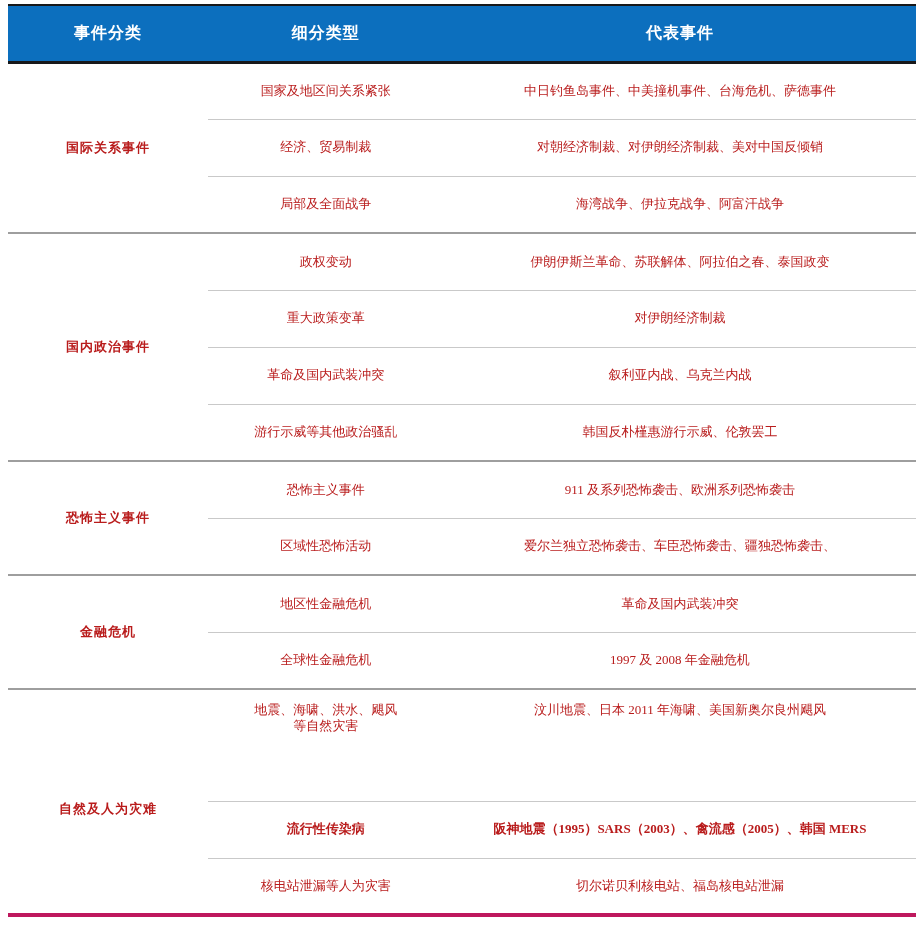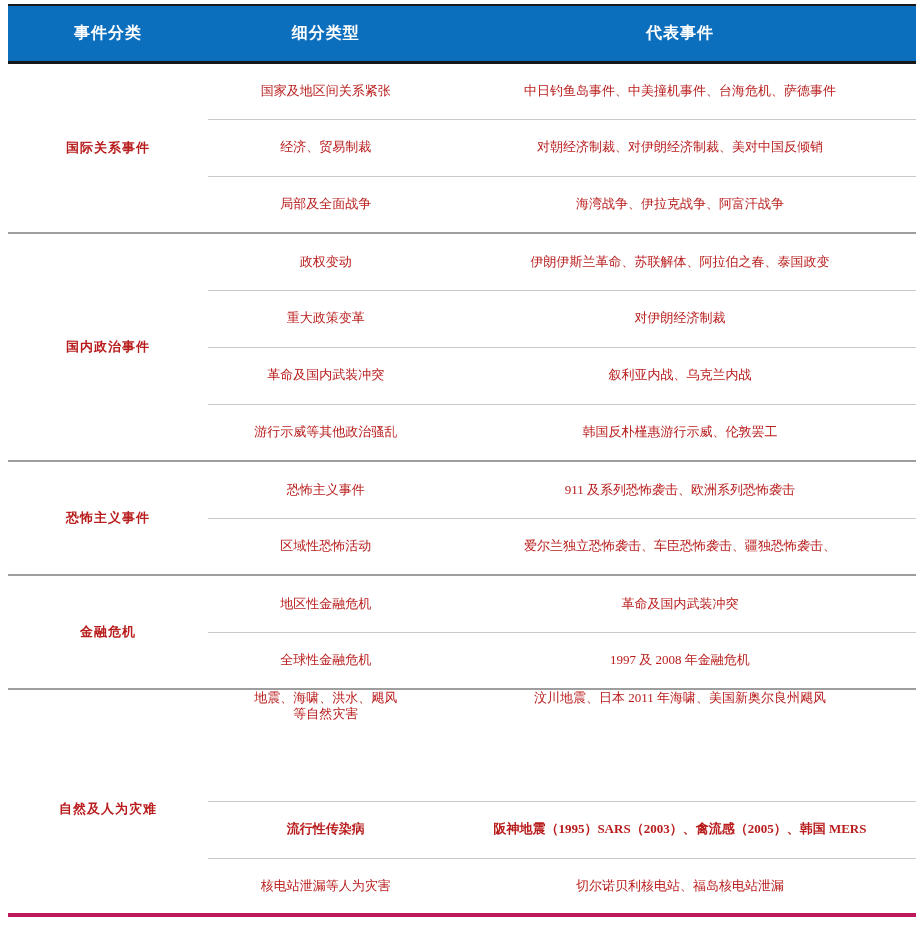--- a/index.html
+++ b/index.html
@@ -55,21 +55,21 @@
   tr.cat-first td { border-top: 2px solid #9e9e9e; }
   tr.cat-first.after-header td { border-top: none; }
   
   tr.subrow td { border-top: 1px solid #c9c9c9; }
   
   tr.bold-row td { font-weight: bold; }
   
   tr.tall td {
     height: 112px;
     vertical-align: top;
-    padding-top: 0;
+    padding-top: 12px;
   }
   tr.tall .line2 { }
 </style>
 </head>
 <body>
 
 <div class="page">
   <table class="event-table">
     <colgroup>
       <col class="c1">

